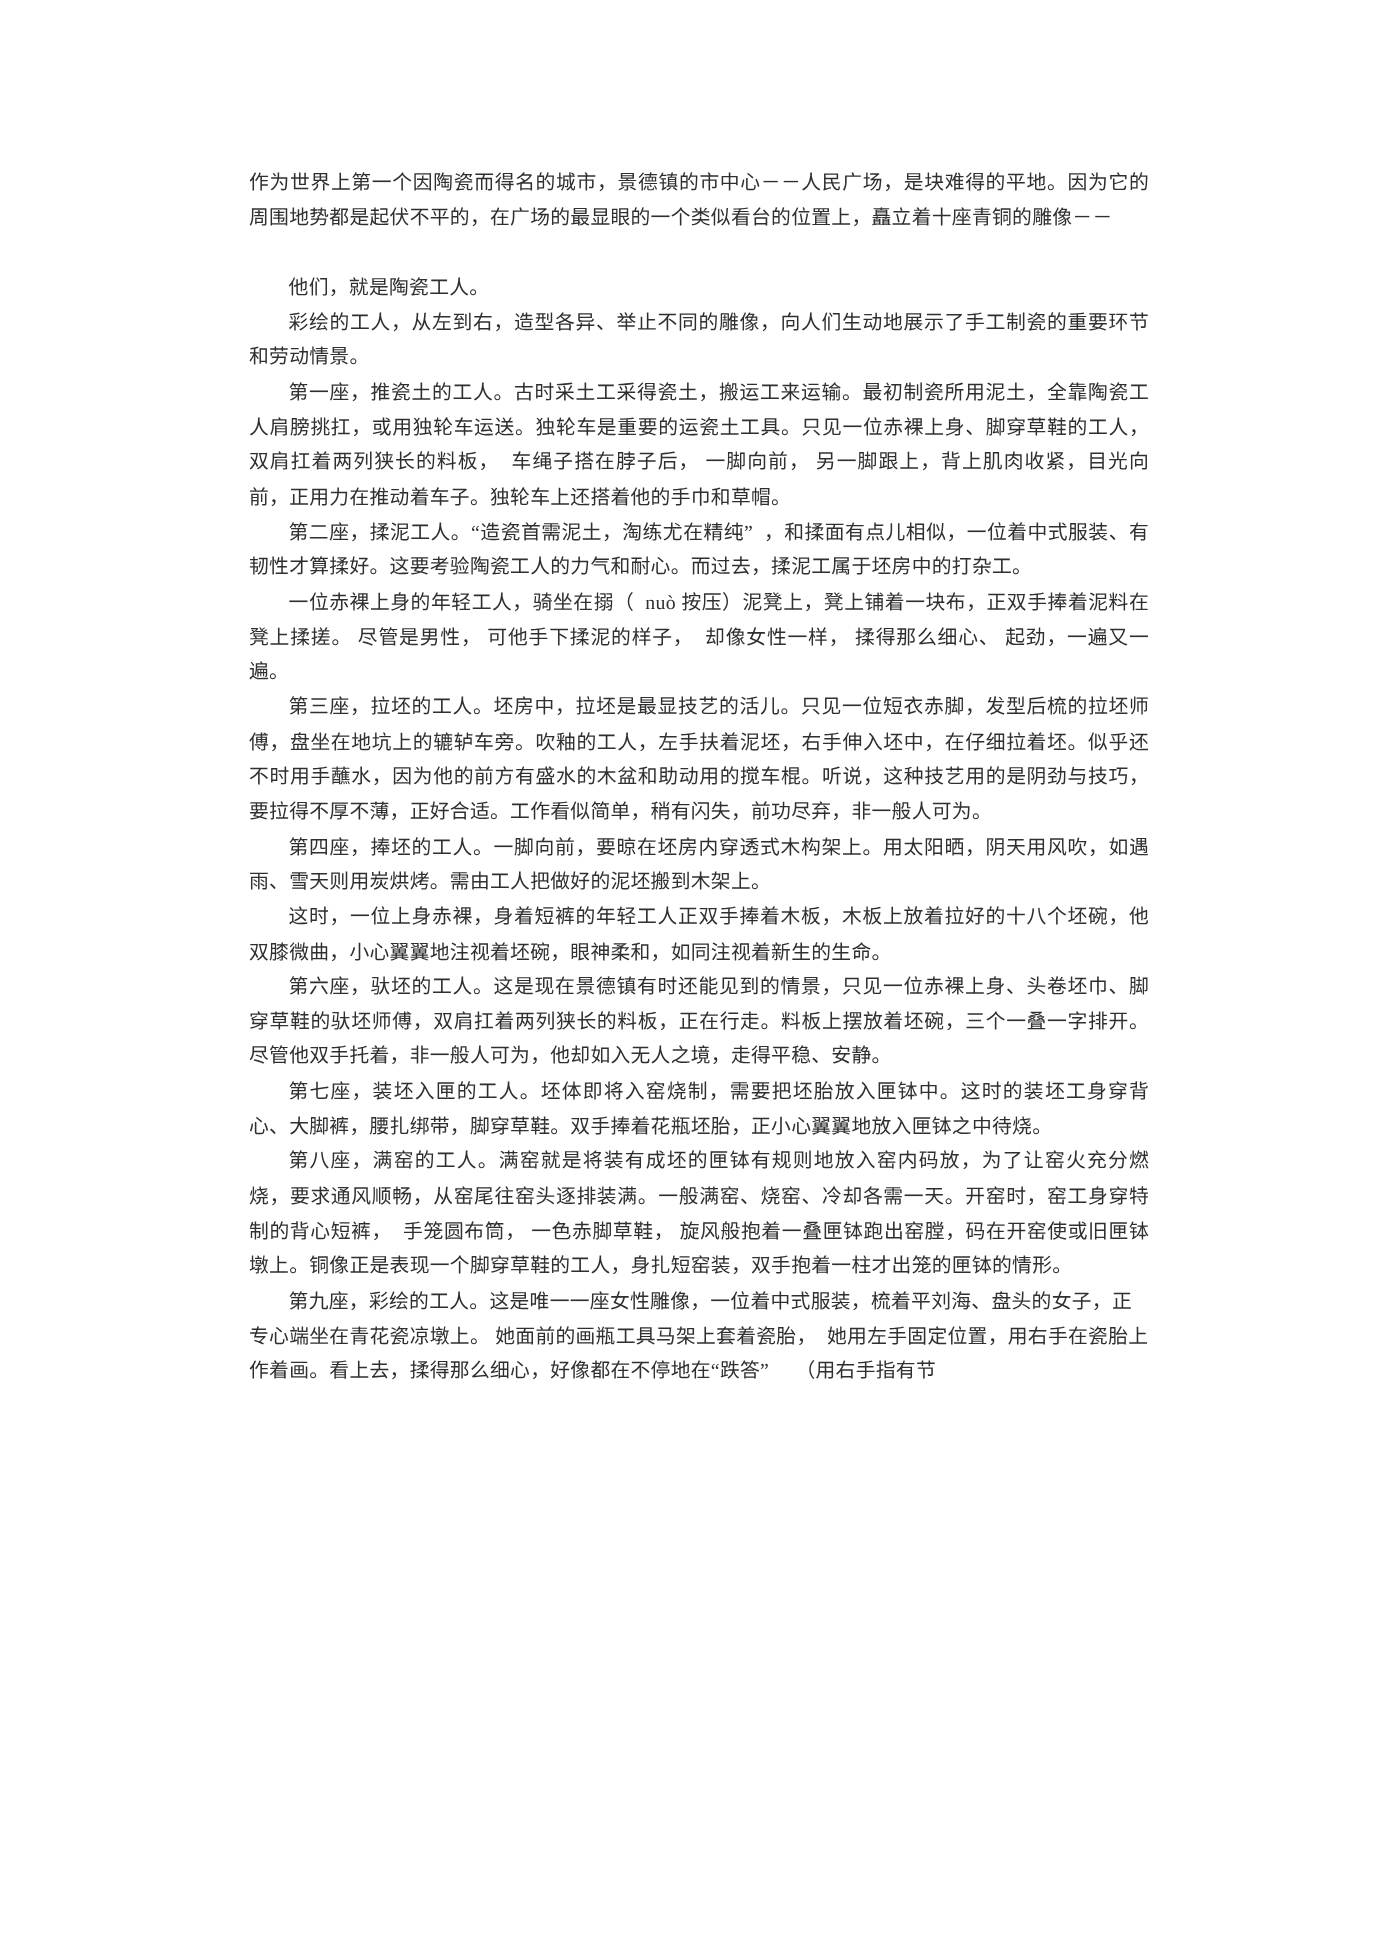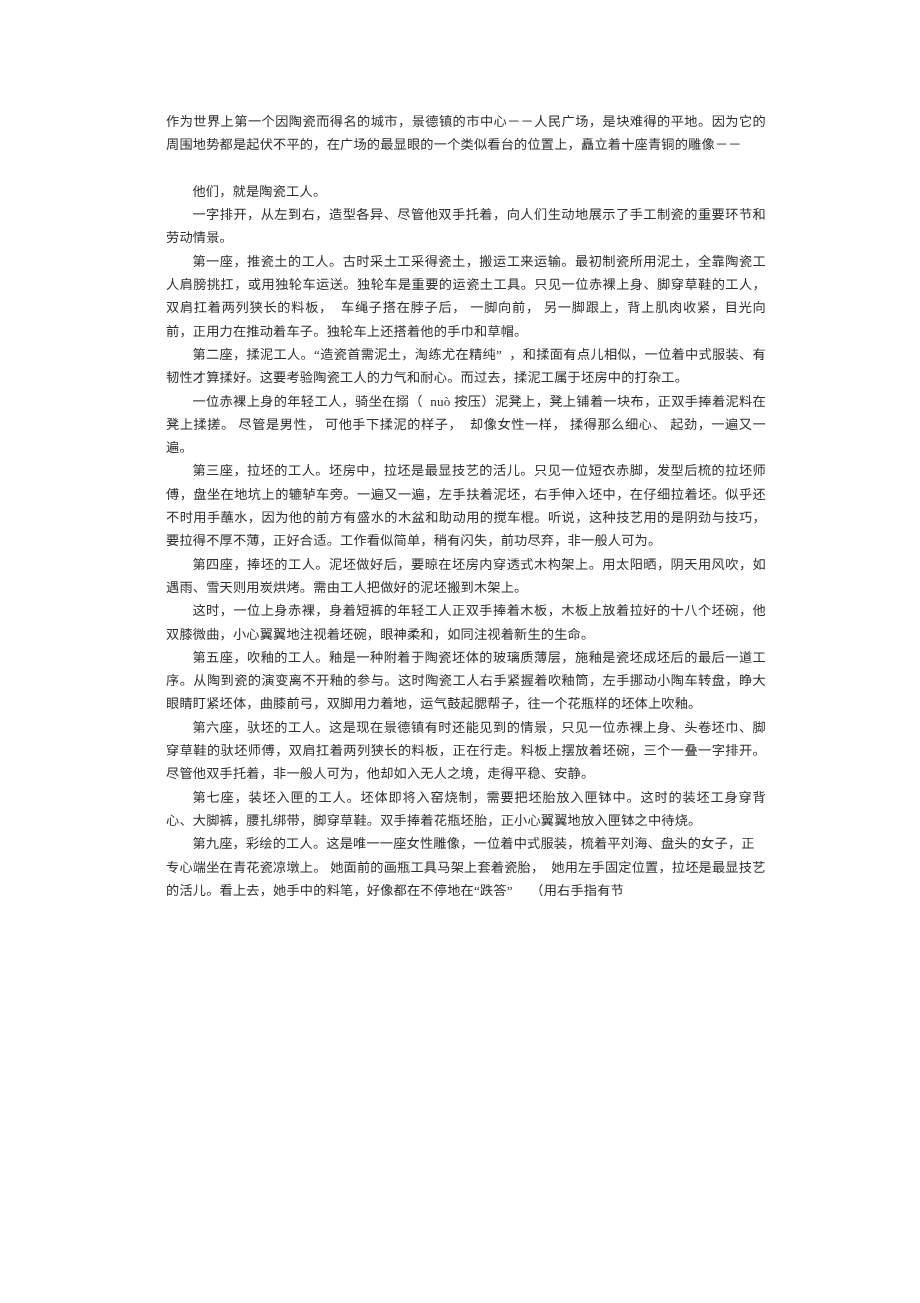--- a/index.html
+++ b/index.html
@@ -59,37 +59,37 @@
 
 <div class="page">
   <div class="doc-body">
 
     <p class="para">作为世界上第一个因陶瓷而得名的城市，景德镇的市中心－－人民广场，是块难得的平地。因为它的周围地势都是起伏不平的，在广场的最显眼的一个类似看台的位置上，矗立着十座青铜的雕像－－</p>
 
     <div class="spacer-line"></div>
 
     <p class="para indent">他们，就是陶瓷工人。</p>
 
-    <p class="para indent">一字排开，从左到右，造型各异、尽管他双手托着，向人们生动地展示了手工制瓷的重要环节和劳动情景。</p>
+    <p class="para indent">彩绘的工人，从左到右，造型各异、举止不同的雕像，向人们生动地展示了手工制瓷的重要环节和劳动情景。</p>
 
     <p class="para indent">第一座，推瓷土的工人。古时采土工采得瓷土，搬运工来运输。最初制瓷所用泥土，全靠陶瓷工人肩膀挑扛，或用独轮车运送。独轮车是重要的运瓷土工具。只见一位赤裸上身、脚穿草鞋的工人， 双肩扛着两列狭长的料板，  车绳子搭在脖子后， 一脚向前， 另一脚跟上，背上肌肉收紧，目光向前，正用力在推动着车子。独轮车上还搭着他的手巾和草帽。</p>
 
     <p class="para indent">第二座，揉泥工人。“造瓷首需泥土，淘练尤在精纯”  ，和揉面有点儿相似，一位着中式服装、有韧性才算揉好。这要考验陶瓷工人的力气和耐心。而过去，揉泥工属于坯房中的打杂工。</p>
 
     <p class="para indent">一位赤裸上身的年轻工人，骑坐在搦（  nuò 按压）泥凳上，凳上铺着一块布，正双手捧着泥料在凳上揉搓。 尽管是男性， 可他手下揉泥的样子，  却像女性一样， 揉得那么细心、 起劲，一遍又一遍。</p>
 
-    <p class="para indent">第三座，拉坯的工人。坯房中，拉坯是最显技艺的活儿。只见一位短衣赤脚，发型后梳的拉坯师傅，盘坐在地坑上的辘轳车旁。一遍又一遍，左手扶着泥坯，右手伸入坯中，在仔细拉着坯。似乎还不时用手蘸水，因为他的前方有盛水的木盆和助动用的搅车棍。听说，这种技艺用的是阴劲与技巧，要拉得不厚不薄，正好合适。工作看似简单，稍有闪失，前功尽弃，非一般人可为。</p>
+    <p class="para indent">第三座，拉坯的工人。坯房中，拉坯是最显技艺的活儿。只见一位短衣赤脚，发型后梳的拉坯师傅，盘坐在地坑上的辘轳车旁。吹釉的工人，左手扶着泥坯，右手伸入坯中，在仔细拉着坯。似乎还不时用手蘸水，因为他的前方有盛水的木盆和助动用的搅车棍。听说，这种技艺用的是阴劲与技巧，要拉得不厚不薄，正好合适。工作看似简单，稍有闪失，前功尽弃，非一般人可为。</p>
 
-    <p class="para indent">第四座，捧坯的工人。泥坯做好后，要晾在坯房内穿透式木构架上。用太阳晒，阴天用风吹，如遇雨、雪天则用炭烘烤。需由工人把做好的泥坯搬到木架上。</p>
+    <p class="para indent">第四座，捧坯的工人。一脚向前，要晾在坯房内穿透式木构架上。用太阳晒，阴天用风吹，如遇雨、雪天则用炭烘烤。需由工人把做好的泥坯搬到木架上。</p>
 
     <p class="para indent">这时，一位上身赤裸，身着短裤的年轻工人正双手捧着木板，木板上放着拉好的十八个坯碗，他双膝微曲，小心翼翼地注视着坯碗，眼神柔和，如同注视着新生的生命。</p>
 
-    <p class="para indent">第五座，吹釉的工人。釉是一种附着于陶瓷坯体的玻璃质薄层，施釉是瓷坯成坯后的最后一道工序。从陶到瓷的演变离不开釉的参与。这时陶瓷工人右手紧握着吹釉筒，左手挪动小陶车转盘，睁大眼睛盯紧坯体，曲膝前弓，双脚用力着地，运气鼓起腮帮子，往一个花瓶样的坯体上吹釉。</p>
 
     <p class="para indent">第六座，驮坯的工人。这是现在景德镇有时还能见到的情景，只见一位赤裸上身、头卷坯巾、脚穿草鞋的驮坯师傅，双肩扛着两列狭长的料板，正在行走。料板上摆放着坯碗，三个一叠一字排开。尽管他双手托着，非一般人可为，他却如入无人之境，走得平稳、安静。</p>
 
     <p class="para indent">第七座，装坯入匣的工人。坯体即将入窑烧制，需要把坯胎放入匣钵中。这时的装坯工身穿背心、大脚裤，腰扎绑带，脚穿草鞋。双手捧着花瓶坯胎，正小心翼翼地放入匣钵之中待烧。</p>
 
+    <p class="para indent">第八座，满窑的工人。满窑就是将装有成坯的匣钵有规则地放入窑内码放，为了让窑火充分燃烧，要求通风顺畅，从窑尾往窑头逐排装满。一般满窑、烧窑、冷却各需一天。开窑时，窑工身穿特制的背心短裤，  手笼圆布筒， 一色赤脚草鞋， 旋风般抱着一叠匣钵跑出窑膛，码在开窑使或旧匣钵墩上。铜像正是表现一个脚穿草鞋的工人，身扎短窑装，双手抱着一柱才出笼的匣钵的情形。</p>
 
-    <p class="para indent tail">第九座，彩绘的工人。这是唯一一座女性雕像，一位着中式服装，梳着平刘海、盘头的女子，正专心端坐在青花瓷凉墩上。 她面前的画瓶工具马架上套着瓷胎，  她用左手固定位置，拉坯是最显技艺的活儿。看上去，她手中的料笔，好像都在不停地在“跌答”     （用右手指有节</p>
+    <p class="para indent tail">第九座，彩绘的工人。这是唯一一座女性雕像，一位着中式服装，梳着平刘海、盘头的女子，正专心端坐在青花瓷凉墩上。 她面前的画瓶工具马架上套着瓷胎，  她用左手固定位置，用右手在瓷胎上作着画。看上去，揉得那么细心，好像都在不停地在“跌答”     （用右手指有节</p>
 
   </div>
 </div>
 
 </body></html>

